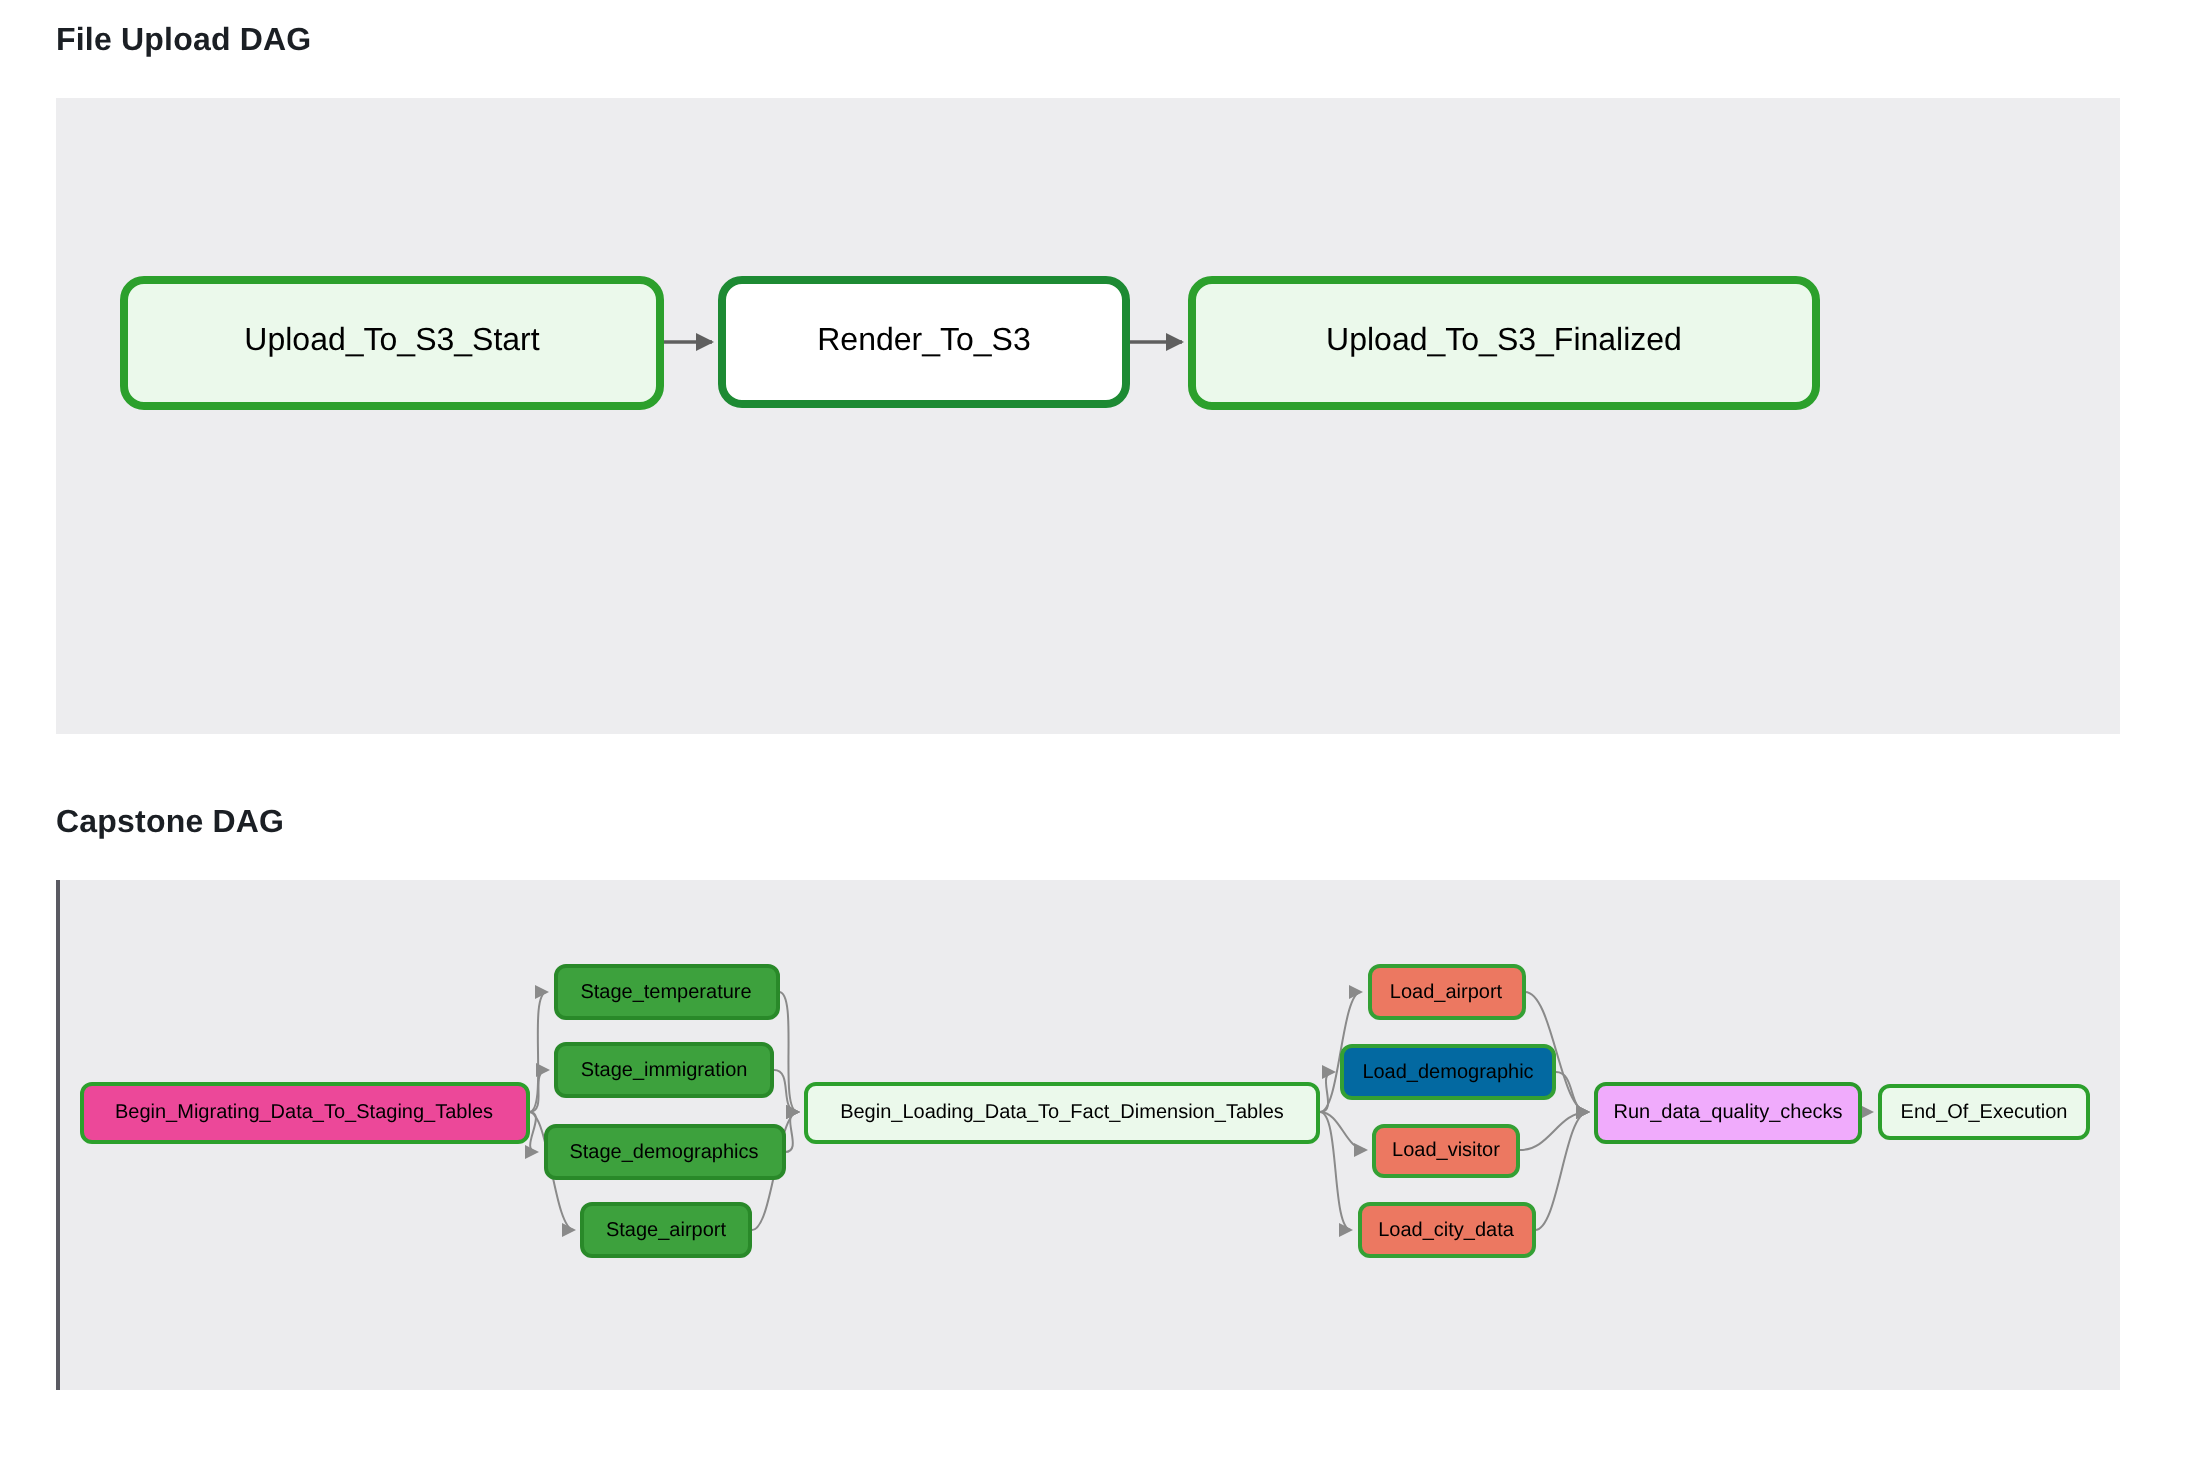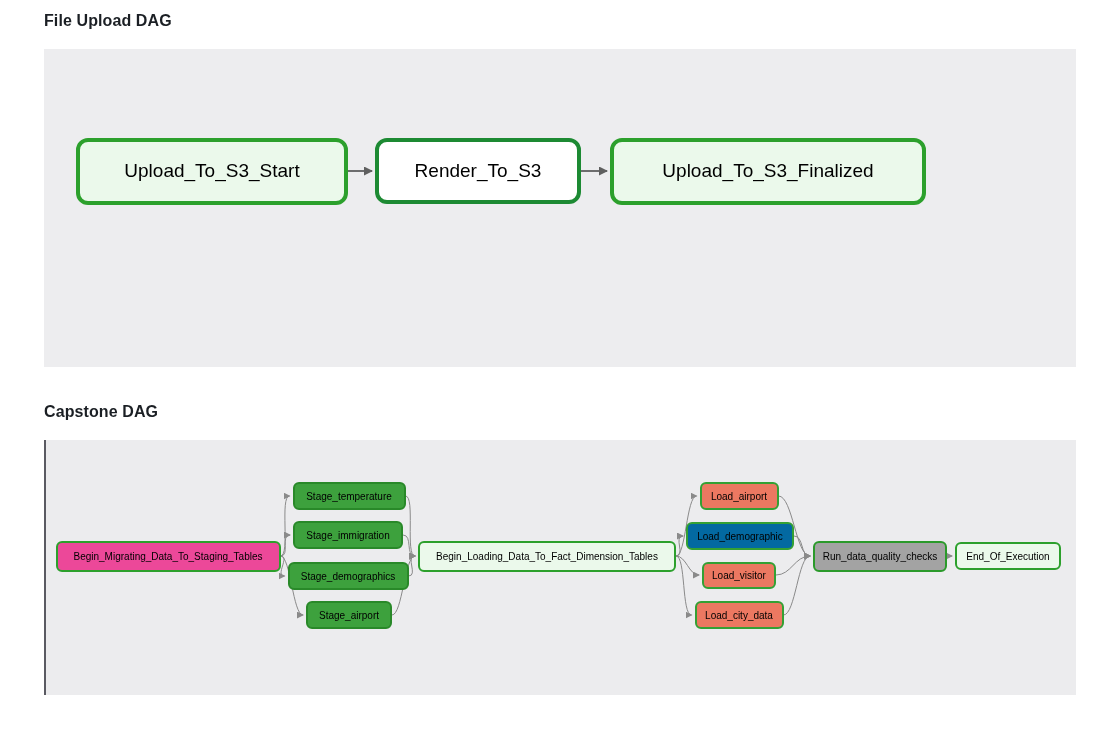--- a/index.html
+++ b/index.html
@@ -7,21 +7,20 @@
     padding: 0;
     background: #ffffff;
     width: 1100px;
     height: 733px;
     font-family: "Liberation Sans", sans-serif;
     overflow: hidden;
   }
   .page {
     padding: 12px 40px 0 28px;
     box-sizing: border-box;
-    margin-left: 16px;
   }
   .dag-title {
     font-size: 16px;
     font-weight: 700;
     color: #1b1f24;
     margin: 0 0 19px 0;
     letter-spacing: .1px;
   }
   section + section { margin-top: 36px; }
   .panel {
@@ -49,21 +48,21 @@
     align-items: center;
     justify-content: center;
     white-space: nowrap;
     color: #000000;
     box-sizing: border-box;
     border-style: solid;
   }
   .dag-large .node {
     border-width: 4px;
     border-radius: 12px;
-    font-size: 19px;
+    font-size: 16px;
   }
   .dag-small .node {
     border-width: 2px;
     border-radius: 6px;
     font-size: 10px;
   }
 </style>
 </head>
 <body>
 
@@ -117,18 +116,18 @@
         <div class="node" style="background: #ec4899; border-color: rgb(44, 160, 44); left: 9.5px; top: 100.5px; width: 225px; height: 31px; color: rgb(0, 0, 0);">Begin_Migrating_Data_To_Staging_Tables</div>
         <div class="node" style="background: rgb(61, 161, 61); border-color: rgb(41, 137, 41); left: 246.5px; top: 42px; width: 113px; height: 28px; color: rgb(0, 0, 0);">Stage_temperature</div>
         <div class="node" style="background: rgb(61, 161, 61); border-color: rgb(41, 137, 41); left: 247px; top: 81px; width: 110px; height: 28px; color: rgb(0, 0, 0);">Stage_immigration</div>
         <div class="node" style="background: rgb(61, 161, 61); border-color: rgb(41, 137, 41); left: 241.5px; top: 122px; width: 121px; height: 28px; color: rgb(0, 0, 0); text-align: center;">Stage_demographics</div>
         <div class="node" style="background: rgb(61, 161, 61); border-color: rgb(41, 137, 41); left: 260px; top: 161px; width: 86px; height: 28px; color: rgb(0, 0, 0);">Stage_airport</div>
         <div class="node" style="background: rgb(235, 249, 235); border-color: rgb(44, 160, 44); left: 372px; top: 100.5px; width: 258px; height: 31px; color: rgb(0, 0, 0); text-align: right;">Begin_Loading_Data_To_Fact_Dimension_Tables</div>
         <div class="node" style="background: rgb(236, 120, 97); border-color: rgb(52, 160, 52); left: 653.5px; top: 42px; width: 79px; height: 28px; color: rgb(0, 0, 0);">Load_airport</div>
         <div class="node" style="background: #0369a1; border-color: rgb(52, 160, 52); left: 640px; top: 82px; width: 108px; height: 28px; color: rgb(0, 0, 0);">Load_demographic</div>
         <div class="node" style="background: rgb(236, 120, 97); border-color: rgb(52, 160, 52); left: 656px; top: 121.5px; width: 74px; height: 27px; color: rgb(0, 0, 0);">Load_visitor</div>
         <div class="node" style="background: rgb(236, 120, 97); border-color: rgb(52, 160, 52); left: 648.5px; top: 161px; width: 89px; height: 28px; color: rgb(0, 0, 0);">Load_city_data</div>
-        <div class="node" style="background: #a3a3a3; border-color: rgb(43, 154, 43); left: 767px; top: 100.5px; width: 134px; height: 31px; color: rgb(0, 0, 0); text-align: right;">Run_data_quality_checks</div>
+        <div class="node" style="background: #f0abfc; border-color: rgb(43, 154, 43); left: 767px; top: 100.5px; width: 134px; height: 31px; color: rgb(0, 0, 0); text-align: right;">Run_data_quality_checks</div>
         <div class="node" style="background: rgb(235, 249, 235); border-color: rgb(44, 160, 44); left: 909px; top: 102px; width: 106px; height: 28px; color: rgb(0, 0, 0);">End_Of_Execution</div>
       </div>
   </section>
 
 </div>
 
 </body></html>

